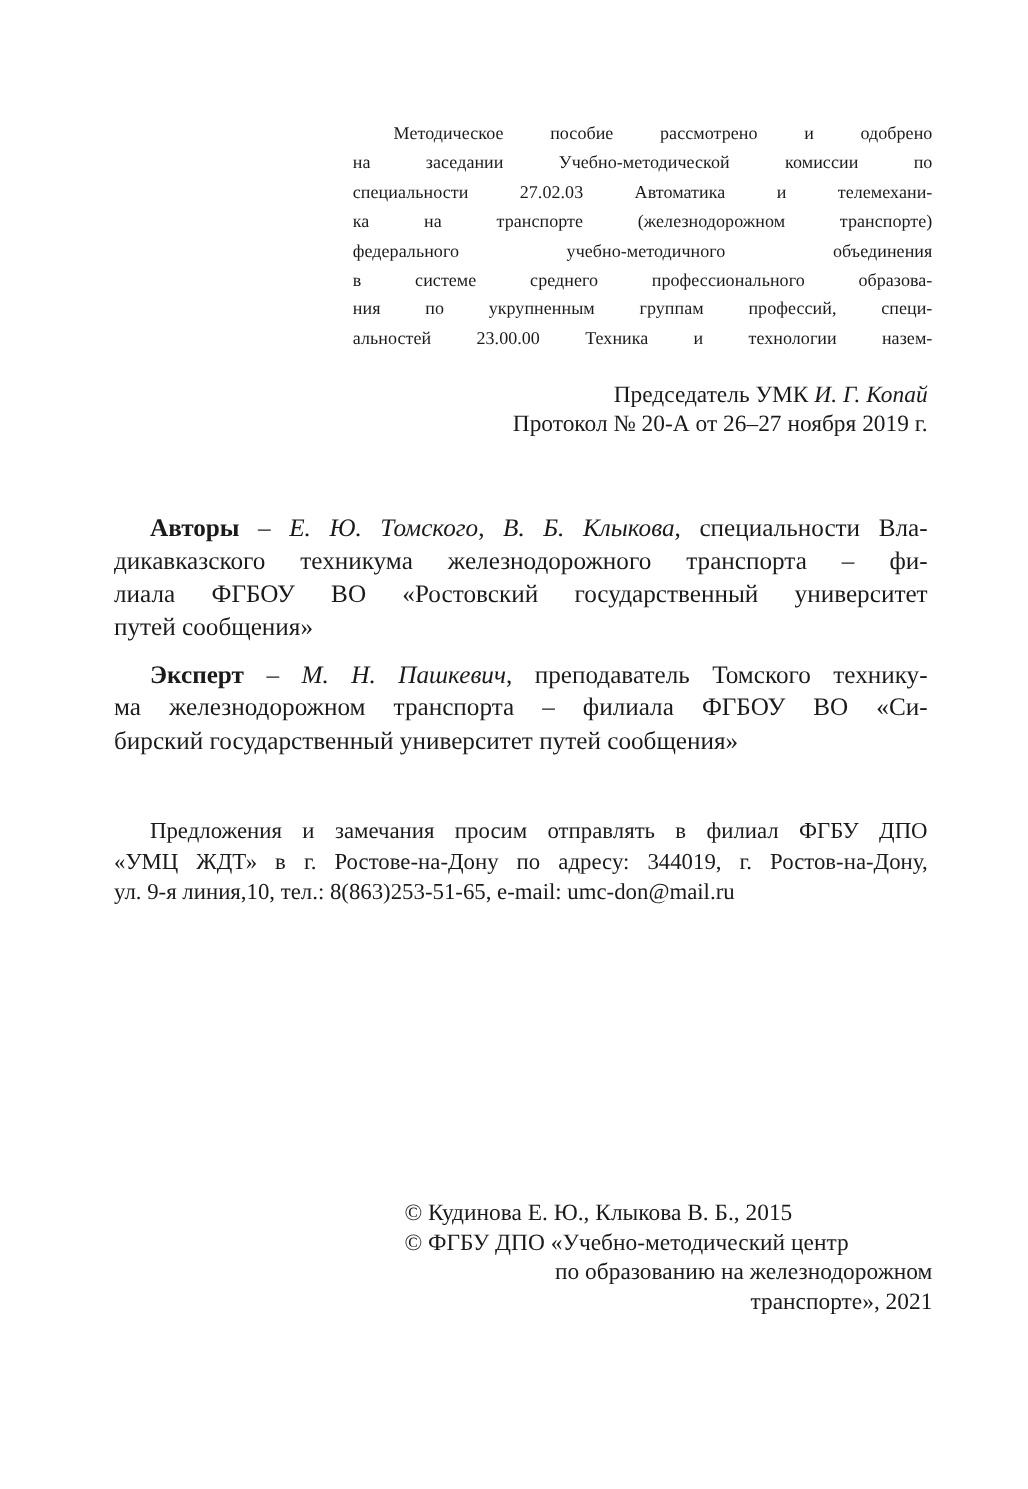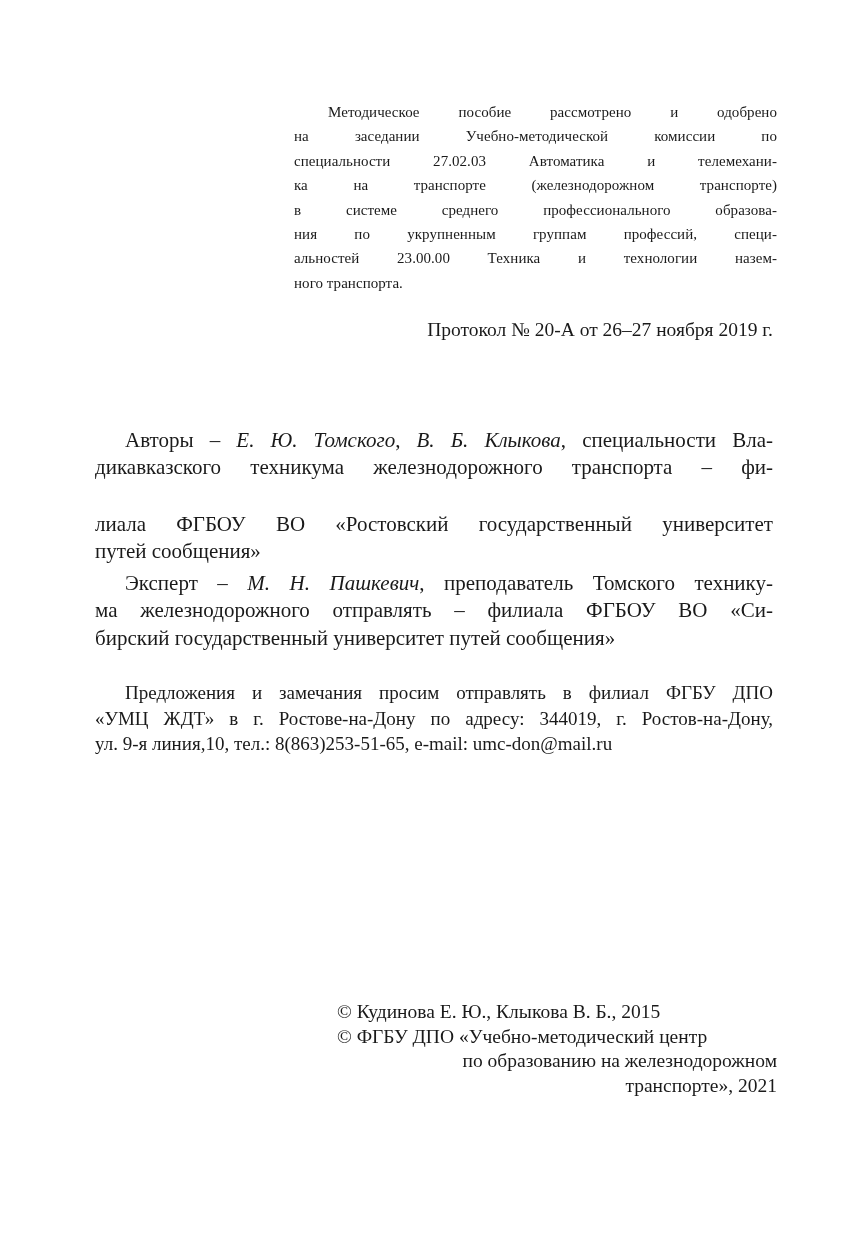--- a/index.html
+++ b/index.html
@@ -27,64 +27,68 @@
     .authors {
       position: absolute; left: 95px; top: 427px; width: 678px;
       font-size: 21px; line-height: 27.3px;
     }
     .authors .line, .expert .line, .contacts .line {
       display: block; text-align: justify; text-align-last: justify; white-space: nowrap;
     }
     .authors .line.last, .expert .line.last, .contacts .line.last { text-align-last: left; }
     .first-ind { padding-left: 30px; }
     .expert {
-      position: absolute; left: 95px; top: 570px; width: 678px;
+      position: absolute; left: 95px; top: 549px; width: 678px;
       font-size: 21px; line-height: 27.3px;
     }
     .contacts {
       position: absolute; left: 95px; top: 680px; width: 678px;
       font-size: 19px; line-height: 25.5px;
     }
     .copyright {
       position: absolute; left: 337px; top: 1000px; width: 440px;
       font-size: 19.5px; line-height: 24.5px;
     }
     .copyright .row { display: block; white-space: nowrap; }
     .copyright .cont { padding-left: 27px; text-align: right; }
-    b { font-weight: normal; }
+    b { font-weight: bold; }
     i { font-style: italic; }
   </style>
 </head>
 <body>
 
 <div class="approval">
   <span class="line first">Методическое пособие рассмотрено и одобрено</span>
   <span class="line">на заседании Учебно-методической комиссии по</span>
   <span class="line">специальности 27.02.03 Автоматика и телемехани-</span>
   <span class="line">ка на транспорте (железнодорожном транспорте)</span>
+  <span class="line">федерального учебно-методичного объединения</span>
   <span class="line">в системе среднего профессионального образова-</span>
   <span class="line">ния по укрупненным группам профессий, специ-</span>
   <span class="line">альностей 23.00.00 Техника и технологии назем-</span>
-  <span class="line last">ного транспорта.</span>
 </div>
 
 <div class="signoff">
+  <span class="row">
+    <span>Председатель УМК</span>
+    <i>И. Г. Копай</i>
+  </span>
   <span class="row">Протокол № 20-А от 26–27 ноября 2019 г.</span>
 </div>
 
 <div class="authors narrow">
   <span class="line first-ind" style="white-space: nowrap; display: block;"><b>Авторы</b><span> – </span><i>Е. Ю. Томского</i><span>, </span><i>В. Б. Клыкова</i><span>, специальности Вла-</span></span>
   <span class="line" style="white-space: nowrap; display: block;">дикавказского техникума железнодорожного транспорта – фи-</span>
-  <span class="line" style="white-space: nowrap; display: block; margin-top: 29px;">лиала ФГБОУ ВО «Ростовский государственный университет</span>
+  <span class="line" style="white-space: nowrap; display: block;">лиала ФГБОУ ВО «Ростовский государственный университет</span>
   <span class="line last" style="white-space: nowrap; display: block;">путей сообщения»</span>
 </div>
 
 <div class="expert narrow">
   <span class="line first-ind" style="white-space: nowrap; display: block;"><b>Эксперт</b><span> – </span><i>М. Н. Пашкевич</i><span>, преподаватель Томского технику-</span></span>
-  <span class="line" style="white-space: nowrap; display: block;">ма железнодорожного отправлять – филиала ФГБОУ ВО «Си-</span>
+  <span class="line" style="white-space: nowrap; display: block;">ма железнодорожном транспорта – филиала ФГБОУ ВО «Си-</span>
   <span class="line last" style="white-space: nowrap; display: block;">бирский государственный университет путей сообщения»</span>
 </div>
 
 <div class="contacts narrow">
   <span class="line first-ind" style="white-space: nowrap; display: block;">Предложения и замечания просим отправлять в филиал ФГБУ ДПО</span>
   <span class="line" style="white-space: nowrap; display: block;">«УМЦ ЖДТ» в г. Ростове-на-Дону по адресу: 344019, г. Ростов-на-Дону,</span>
   <span class="line last" style="white-space: nowrap; display: block;">ул. 9-я линия,10, тел.: 8(863)253-51-65, e-mail: umc-don@mail.ru</span>
 </div>
 
 <div class="copyright">

